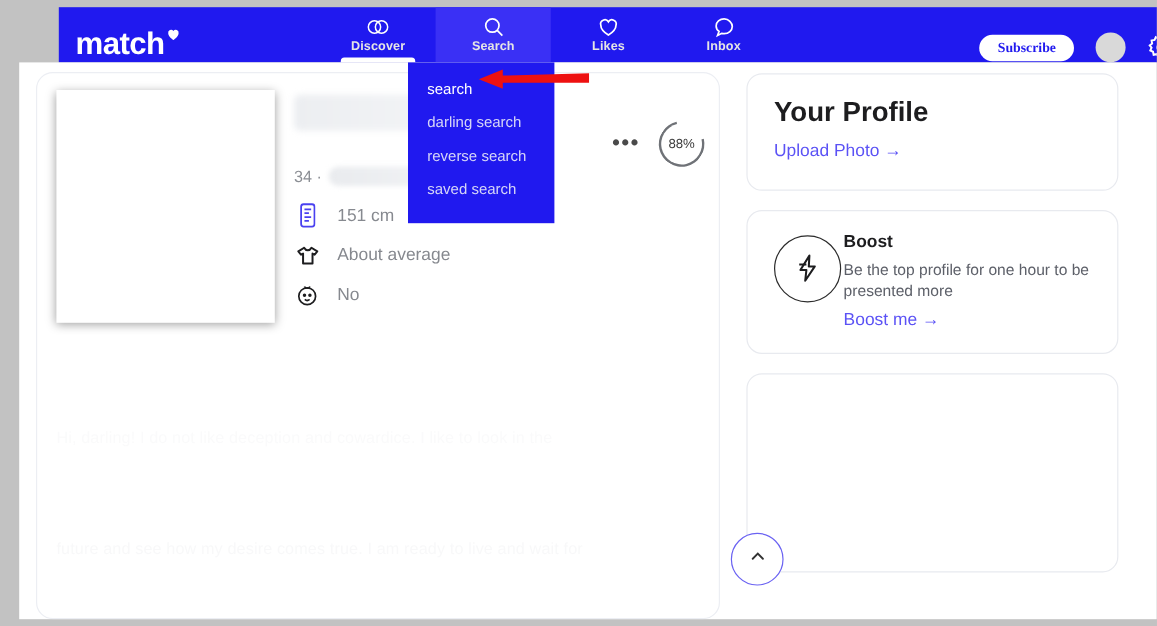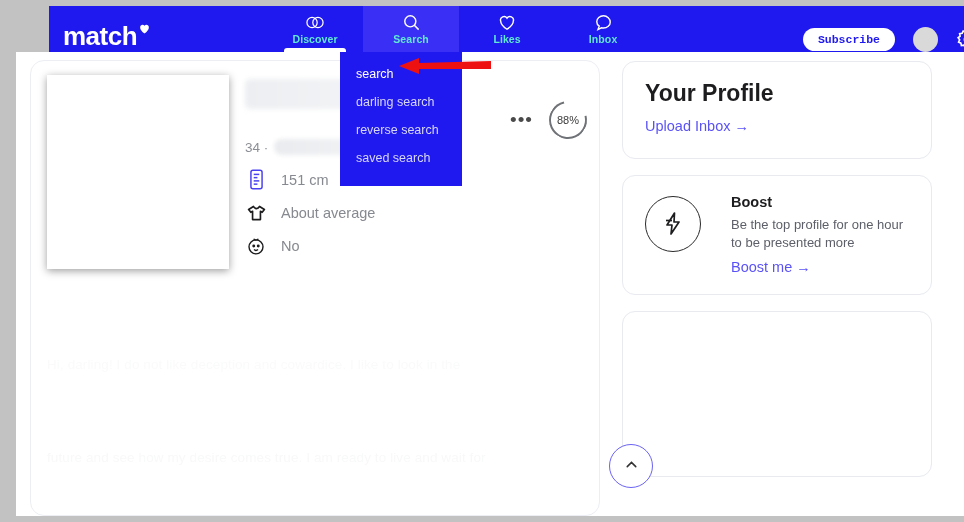--- a/index.html
+++ b/index.html
@@ -42,21 +42,21 @@
     display: flex; align-items: stretch;
     height: 46px;
     margin-left: 116px;
   }
   .navtab {
     width: 96px;
     height: 46px;
     display: flex; flex-direction: column;
     align-items: center; justify-content: center;
     gap: 1px;
-    color: #5eead4;
+    color: #e5e5e5;
     position: relative;
     cursor: pointer;
   }
   .navtab.active { background: #3a30f5; }
   .navtab .tab-icon { height: 19px; display:flex; align-items:center; }
   .navtab .tab-label {
     font-size: 10.5px;
     font-weight: 700;
     letter-spacing: 0.1px;
   }
@@ -77,21 +77,21 @@
     margin-right: 18px;
   }
   .subscribe-btn {
     background: #ffffff;
     color: #2019ef;
     border: none;
     border-radius: 20px;
     padding: 5px 15px;
     font-size: 11.5px;
     font-weight: 700;
-    font-family: Liberation Mono, monospace;
+    font-family: Liberation Serif, serif;
     cursor: pointer;
   }
   .nav-avatar {
     width: 25px; height: 25px;
     border-radius: 50%;
     background: #d9d9d9;
     cursor: pointer;
   }
   .gear-btn { cursor: pointer; display:flex; }
 
@@ -227,21 +227,21 @@
     font-size: 23px;
     font-weight: 700;
     color: #1d1d1f;
     margin-bottom: 10px;
   }
   .side-link {
     color: #5b52f5;
     font-size: 14.5px;
     cursor: pointer;
   }
-  .boost-card { display: flex; gap: 30px; align-items: flex-start; }
+  .boost-card { display: flex; gap: 2px; align-items: flex-start; }
   .boost-circle {
     width: 56px; height: 56px;
     border-radius: 50%;
     border: 1.6px solid #2b2b2b;
     display: flex; align-items: center; justify-content: center;
     flex: none;
     margin-top: 2px;
   }
   .boost-body { flex: 1; }
   .boost-title {
@@ -441,21 +441,21 @@
           
           
         </div>
 
       </div>
 
       <div class="sidebar">
 
         <div class="side-card profile-card-box">
           <div class="side-title">Your Profile</div>
-          <span class="side-link">Upload Inbox →</span>
+          <span class="side-link">Upload Photo →</span>
         </div>
 
         <div class="side-card boost-card">
           <div class="boost-circle">
             <svg width="24" height="26" viewBox="0 0 24 26" fill="none" stroke="#1d1d1f" stroke-width="1.7" stroke-linejoin="round">
               <path d="M13.5 2L6 14h5l-1 9 8-12h-5z"></path>
               <line x1="5" y1="9.5" x2="11" y2="9.5"></line>
             </svg>
           </div>
           <div class="boost-body">

